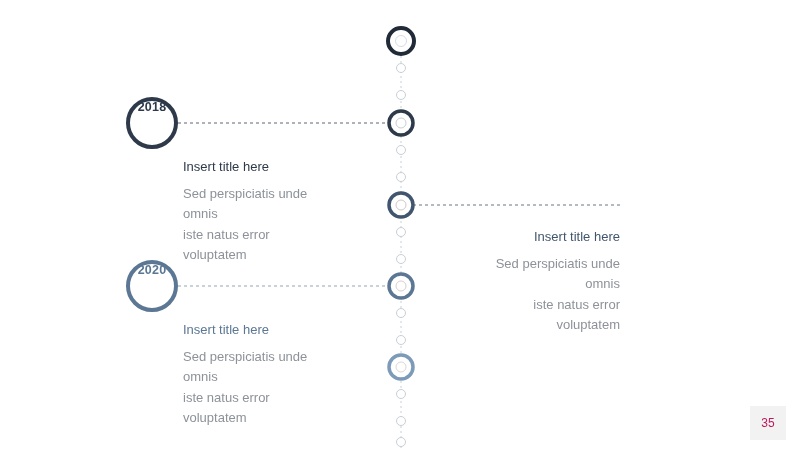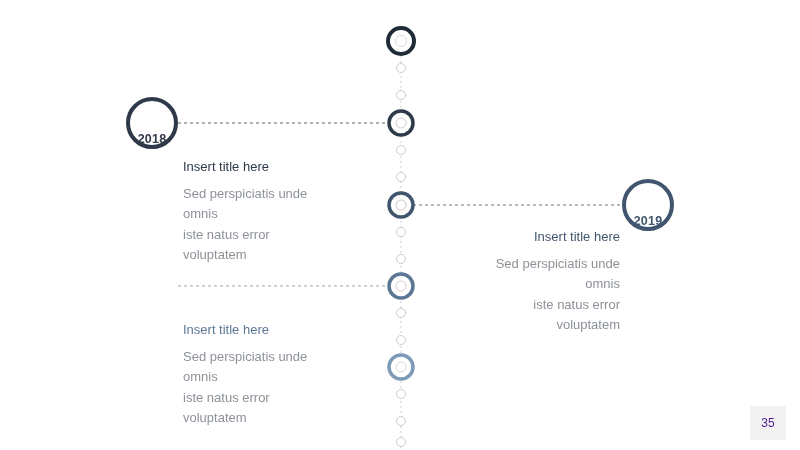--- a/index.html
+++ b/index.html
@@ -19,21 +19,21 @@
   
   .spine { position:absolute; left:0; top:0; width:800px; height:450px; }
 
   
   .year-badge {
     position:absolute;
     width:52px; height:52px;
     border-radius:50%;
     border:4px solid #1d4ed8;
     background:#ffffff;
-    display:flex; align-items:flex-end; justify-content:center;
+    display:flex; align-items:flex-start; justify-content:center;
     z-index:4;
   }
   .year-badge span {
     font-size:12.5px;
     font-weight:bold;
     letter-spacing:.2px;
     color:#2e3a4a;
     line-height:1;
   }
 
@@ -53,21 +53,21 @@
   }
   .block.right-al { text-align:right; }
 
   
   .page-num {
     position:absolute;
     right:14px; bottom:10px;
     width:36px; height:34px;
     background:#f2f2f2;
     display:flex; align-items:center; justify-content:center;
-    color:#4c1d95;
+    color:#be185d;
     font-size:12px;
     z-index:3;
   }
 </style>
 </head>
 <body style="background: rgb(255, 255, 255);">
 
 <div id="slide" style="background: rgb(255, 255, 255);">
 
   <svg class="spine" viewBox="0 0 800 450" width="800" height="450">
@@ -99,22 +99,22 @@
       <circle cx="401" cy="286" r="12" fill="none" stroke="#5b7794" stroke-width="3.5"></circle>
       <circle cx="401" cy="286" r="5" fill="none" stroke="#dccfc9" stroke-width="1"></circle>
       <circle cx="401" cy="367" r="10.75" fill="#ffffff"></circle>
       <circle cx="401" cy="367" r="12" fill="none" stroke="#7d9bb8" stroke-width="3.5"></circle>
       <circle cx="401" cy="367" r="5" fill="none" stroke="#e0d6d2" stroke-width="1"></circle>
     </svg>
 
   <div class="year-badge" id="badge-0" style="left: 126px; top: 97px; border-color: rgb(46, 58, 74);">
     <span style="color: rgb(46, 58, 74);">2018</span>
   </div>
-  <div class="year-badge" id="badge-1" style="left: 622px; top: 179px; border-color: rgb(65, 86, 110);">
-    <span style="color: rgb(65, 86, 110);">2019</span>
+  <div class="year-badge" id="badge-2" style="left: 126px; top: 260px; border-color: rgb(91, 119, 148);">
+    <span style="color: rgb(91, 119, 148);">2020</span>
   </div>
 
   <div class="block" id="block-0" style="left: 183px; top: 159px; width: 150px; text-align: left;">
     <div class="title" style="color: rgb(46, 58, 74);">Insert title here</div>
     <div class="body">
       <div>Sed perspiciatis unde omnis</div>
       <div>iste natus error voluptatem</div>
     </div>
   </div>
 

